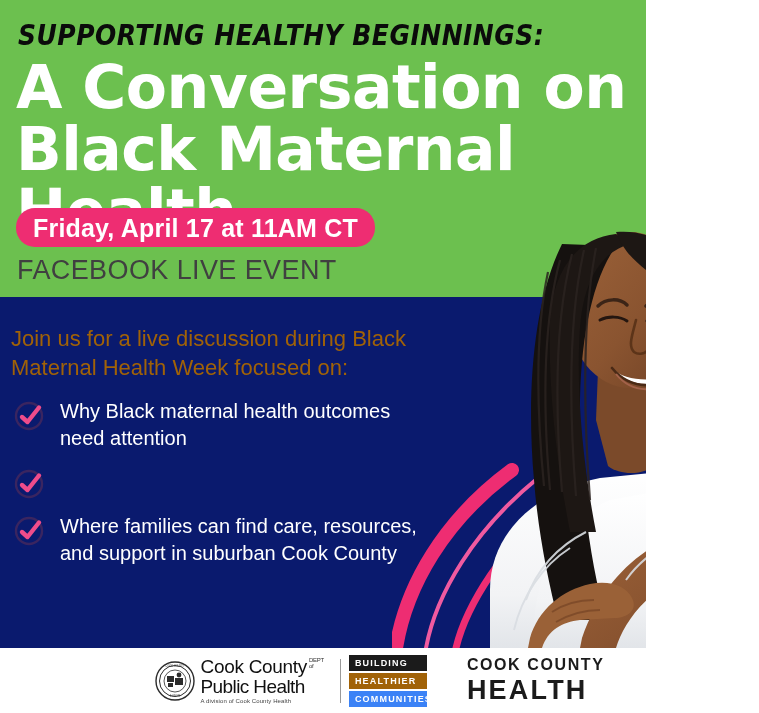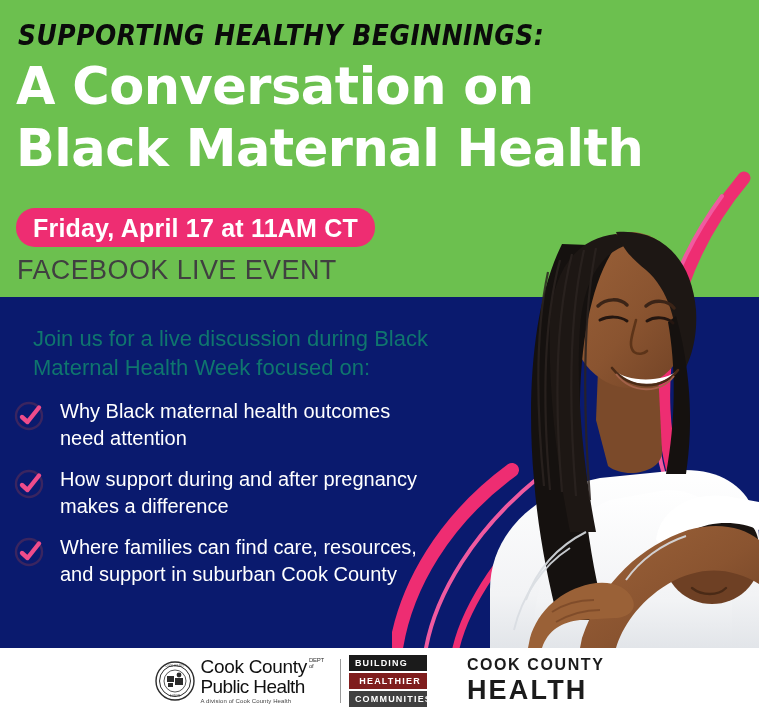--- a/index.html
+++ b/index.html
@@ -5,21 +5,21 @@
   html, body {
     margin: 0;
     padding: 0;
     background: #ffffff;
   }
   body {
     font-family: "Liberation Sans", sans-serif;
   }
   #flyer {
     position: relative;
-    width: 759px;
+    width: 646px;
     height: 713px;
     overflow: hidden;
     background: #ffffff;
   }
 
   
   .band-green {
     position: absolute;
     left: 0; top: 0;
     width: 759px; height: 297px;
@@ -66,21 +66,21 @@
     letter-spacing: 0.5px;
     color: #0B0B0B;
     transform: scaleY(1.12);
     transform-origin: left top;
   }
   .headline {
     position: absolute;
     left: 16px; top: 56px;
     width: 700px;
     font-family: "DejaVu Sans", sans-serif;
-    font-size: 51px;
+    font-size: 60px;
     font-weight: bold;
     line-height: 62px;
     color: #FFFFFF;
     letter-spacing: -0.5px;
   }
   .headline .l2 { display: block; }
 
   .date-badge {
     position: absolute;
     left: 16px; top: 208px;
@@ -100,22 +100,21 @@
     letter-spacing: 0.4px;
   }
 
   
   .intro {
     position: absolute;
     left: 11px; top: 324px;
     width: 420px;
     font-size: 22px;
     line-height: 29px;
-    color: #0f766e;
-    margin-left: 22px;
+    color: #a16207;
   }
   .bullets {
     position: absolute;
     left: 14px; top: 398px;
     width: 420px;
   }
   .bullet {
     display: flex;
     align-items: flex-start;
     margin-bottom: 14px;
@@ -196,22 +195,22 @@
   .bhc-bar {
     font-size: 9px;
     font-weight: bold;
     letter-spacing: 1.2px;
     color: #FFFFFF;
     padding: 3px 6px;
     width: 78px;
     box-sizing: border-box;
   }
   .bhc-1 { background: #1B1B1B; }
-  .bhc-2 { background: #7f1d1d; text-align: right; }
-  .bhc-3 { background: #404040; text-align: center; }
+  .bhc-2 { background: #a16207; }
+  .bhc-3 { background: #3b82f6; text-align: center; }
 
   .logo-cch {
     line-height: 1;
     text-align: left;
   }
   .cch-l1 {
     font-size: 16px;
     font-weight: bold;
     letter-spacing: 1.6px;
     color: #1B1B1B;
@@ -347,21 +346,20 @@
       </span>
       <span class="btext">Why Black maternal health outcomes need attention</span>
     </div>
     <div class="bullet">
       <span class="check">
         <svg width="30" height="30" viewBox="0 0 30 30">
           <circle cx="15" cy="15" r="13" fill="none" stroke="#3A2560" stroke-width="2.4"></circle>
           <path d="M8 16 L13.5 21 L25 6.5" fill="none" stroke="#EE4C8B" stroke-width="4.4" stroke-linecap="round" stroke-linejoin="round"></path>
         </svg>
       </span>
-      <span class="btext">How support during and after pregnancy makes a difference</span>
     </div>
     <div class="bullet">
       <span class="check">
         <svg width="30" height="30" viewBox="0 0 30 30">
           <circle cx="15" cy="15" r="13" fill="none" stroke="#3A2560" stroke-width="2.4"></circle>
           <path d="M8 16 L13.5 21 L25 6.5" fill="none" stroke="#EE4C8B" stroke-width="4.4" stroke-linecap="round" stroke-linejoin="round"></path>
         </svg>
       </span>
       <span class="btext">Where families can find care, resources, and support in suburban Cook County</span>
     </div>

